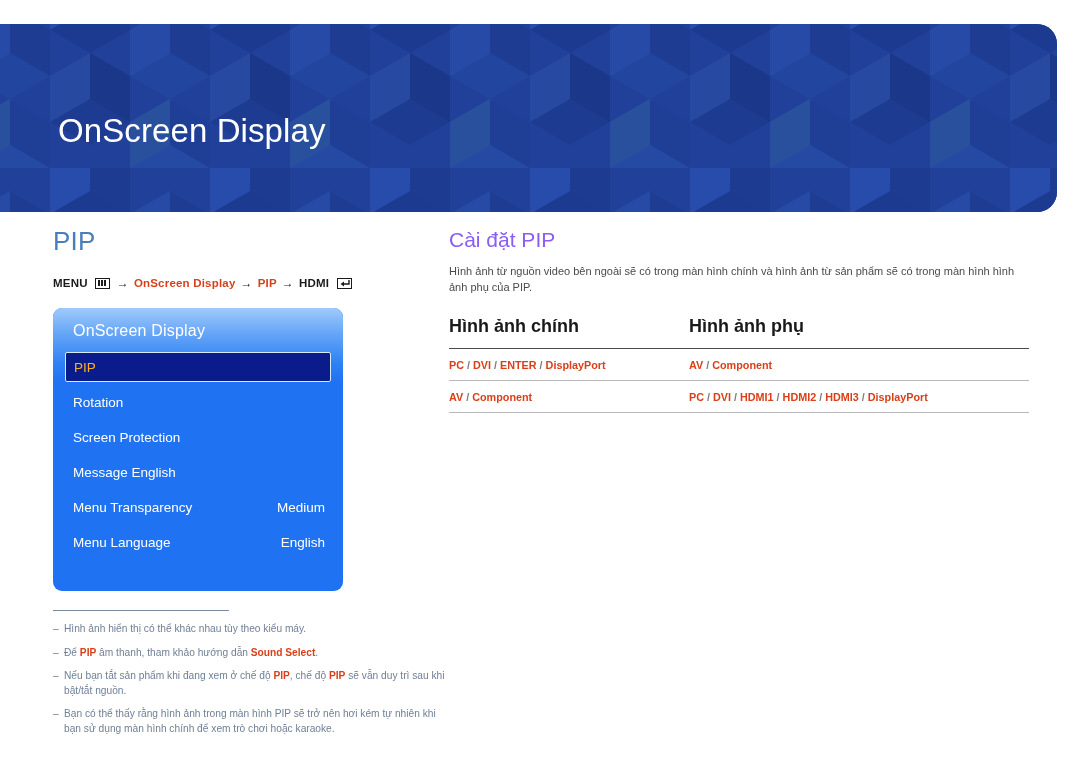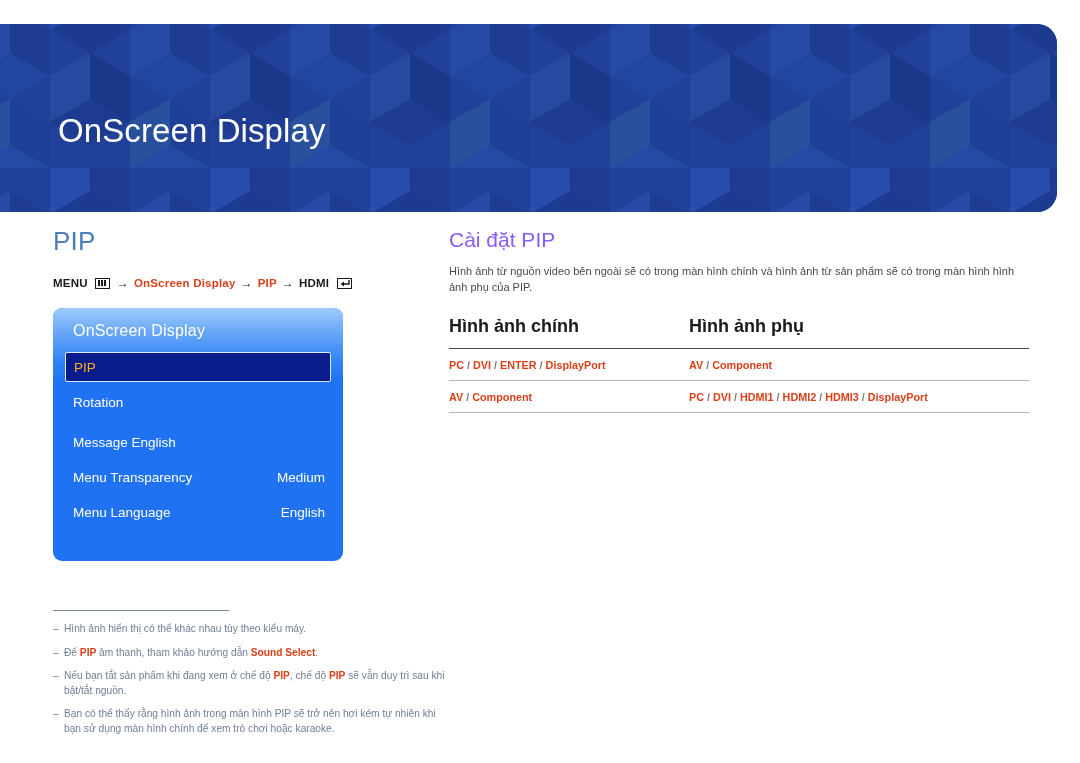--- a/index.html
+++ b/index.html
@@ -280,20 +280,23 @@
     <div id="osd-header">OnScreen Display</div>
     <div id="osd-rows">
         <div class="osd-row selected">
           <span class="lbl">PIP</span>
         </div>
         <div class="osd-spacer"></div>
         <div class="osd-row">
           <span class="lbl">Rotation</span>
         </div>
         <div class="osd-spacer"></div>
+        <div class="osd-row">
+          <span class="lbl">Screen Protection</span>
+        </div>
         <div class="osd-spacer"></div>
         <div class="osd-row">
           <span class="lbl">Message English</span>
         </div>
         <div class="osd-spacer"></div>
         <div class="osd-row">
           <span class="lbl">Menu Transparency</span>
           <span class="val">Medium</span>
         </div>
         <div class="osd-spacer"></div>

